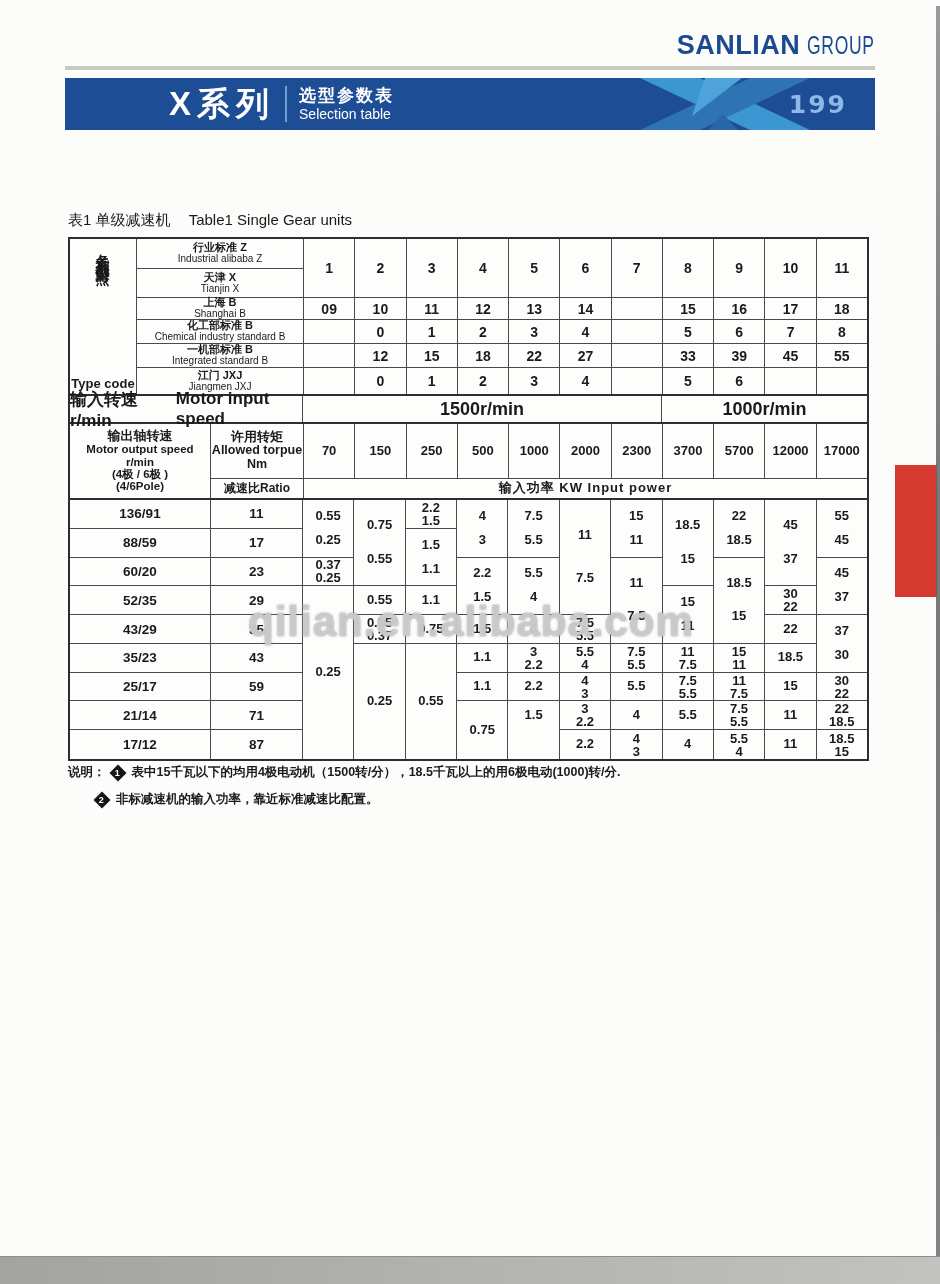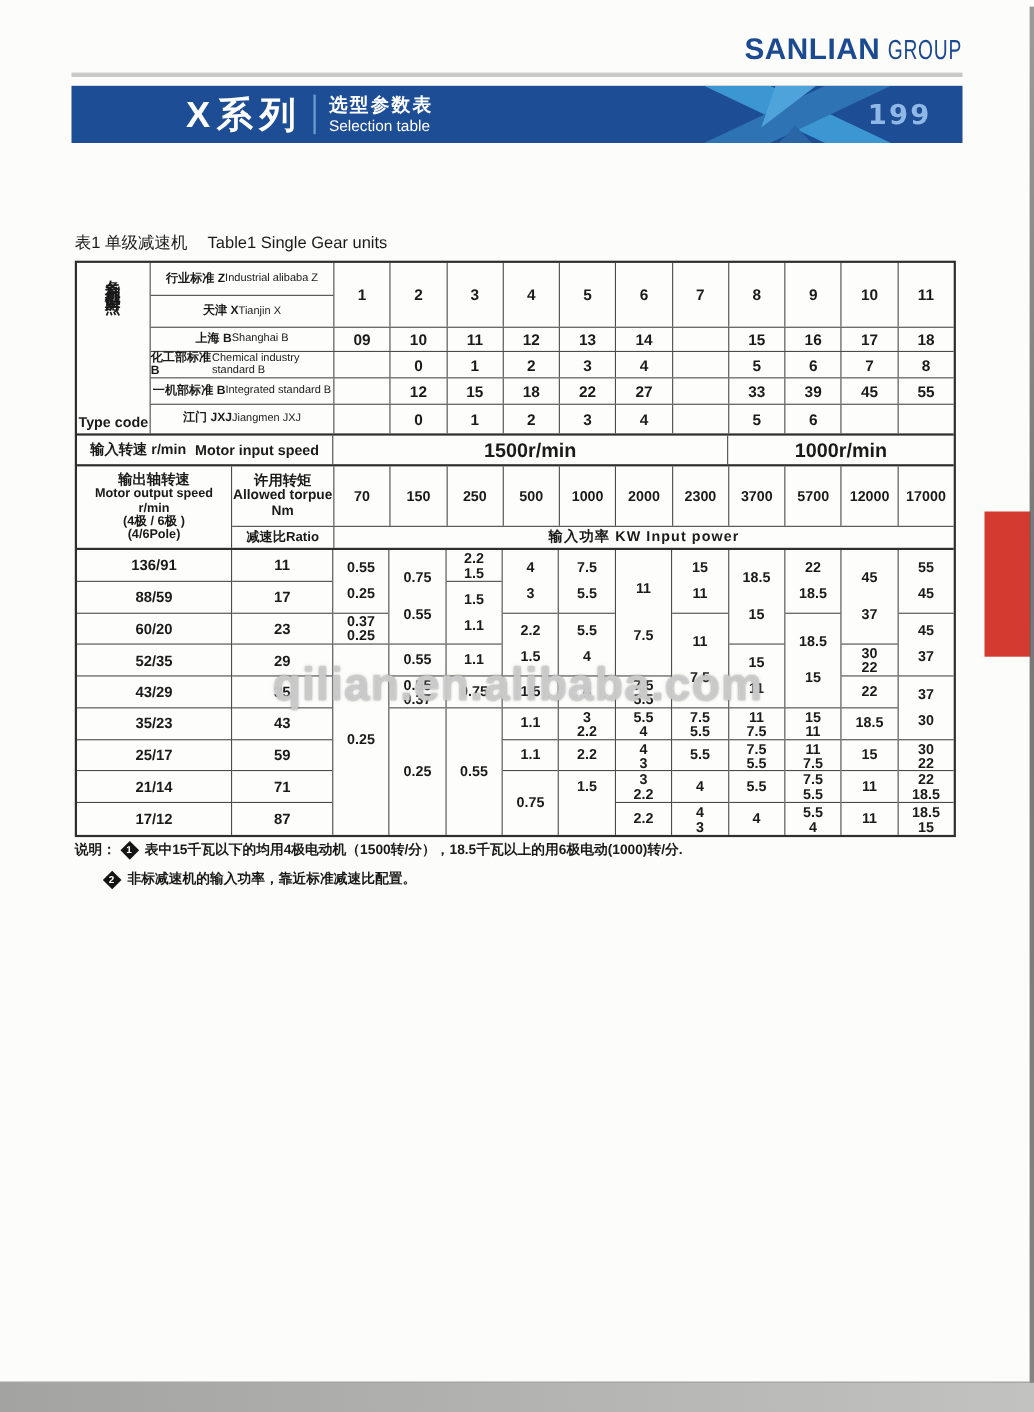--- a/index.html
+++ b/index.html
@@ -44,30 +44,30 @@
   .tc-vert{writing-mode:vertical-rl;text-orientation:upright;font-size:14px;font-weight:700;
     letter-spacing:3px;line-height:1;}
   .tc-typecode{font-size:13px;font-weight:600;}
   .tc-main{flex:1;display:flex;flex-direction:column;border-left:1px solid var(--ln);}
   .tc-pair{display:flex;height:58px;}
   .tc-pairnames{width:166px;display:flex;flex-direction:column;}
   .tc-pairnames .tc-name{width:100%;}
   .tc-pairnames .tc-name + .tc-name{border-top:1px solid var(--ln);}
   .tc-pairvals{flex:1;display:flex;}
   .tc-row{display:flex;border-top:1px solid var(--ln);}
-  .tc-name{width:166px;display:flex;flex-direction:row;align-items:center;
+  .tc-name{width:166px;display:flex;flex-direction:column;align-items:center;
     justify-content:center;line-height:1.05;}
   .tc-name .zh{font-size:11px;font-weight:700;}
   .tc-name .en{font-size:10px;}
   .tc-val{flex:1;border-left:1px solid var(--ln);display:flex;align-items:center;
     justify-content:center;font-size:14px;font-weight:700;}
 
   .speed-row{display:flex;height:28px;border-top:2px solid var(--ln2);}
   .speed-label{width:232px;display:flex;align-items:center;justify-content:center;
-    gap:8px;font-size:13px;font-weight:700;}
+    gap:8px;font-size:17px;font-weight:700;}
   .speed-group{display:flex;align-items:center;justify-content:center;font-size:18px;
     font-weight:700;border-left:1px solid var(--ln);}
   .g1500{width:359px;}
   .g1000{flex:1;}
 
   .mid-section{display:flex;height:76px;border-top:2px solid var(--ln2);}
   .out-label{width:140px;display:flex;flex-direction:column;align-items:center;
     justify-content:center;line-height:1.08;}
   .out-label .l0{font-size:13px;font-weight:700;}
   .out-label .l1,.out-label .l2,.out-label .l3,.out-label .l4{font-size:11.5px;font-weight:600;}

